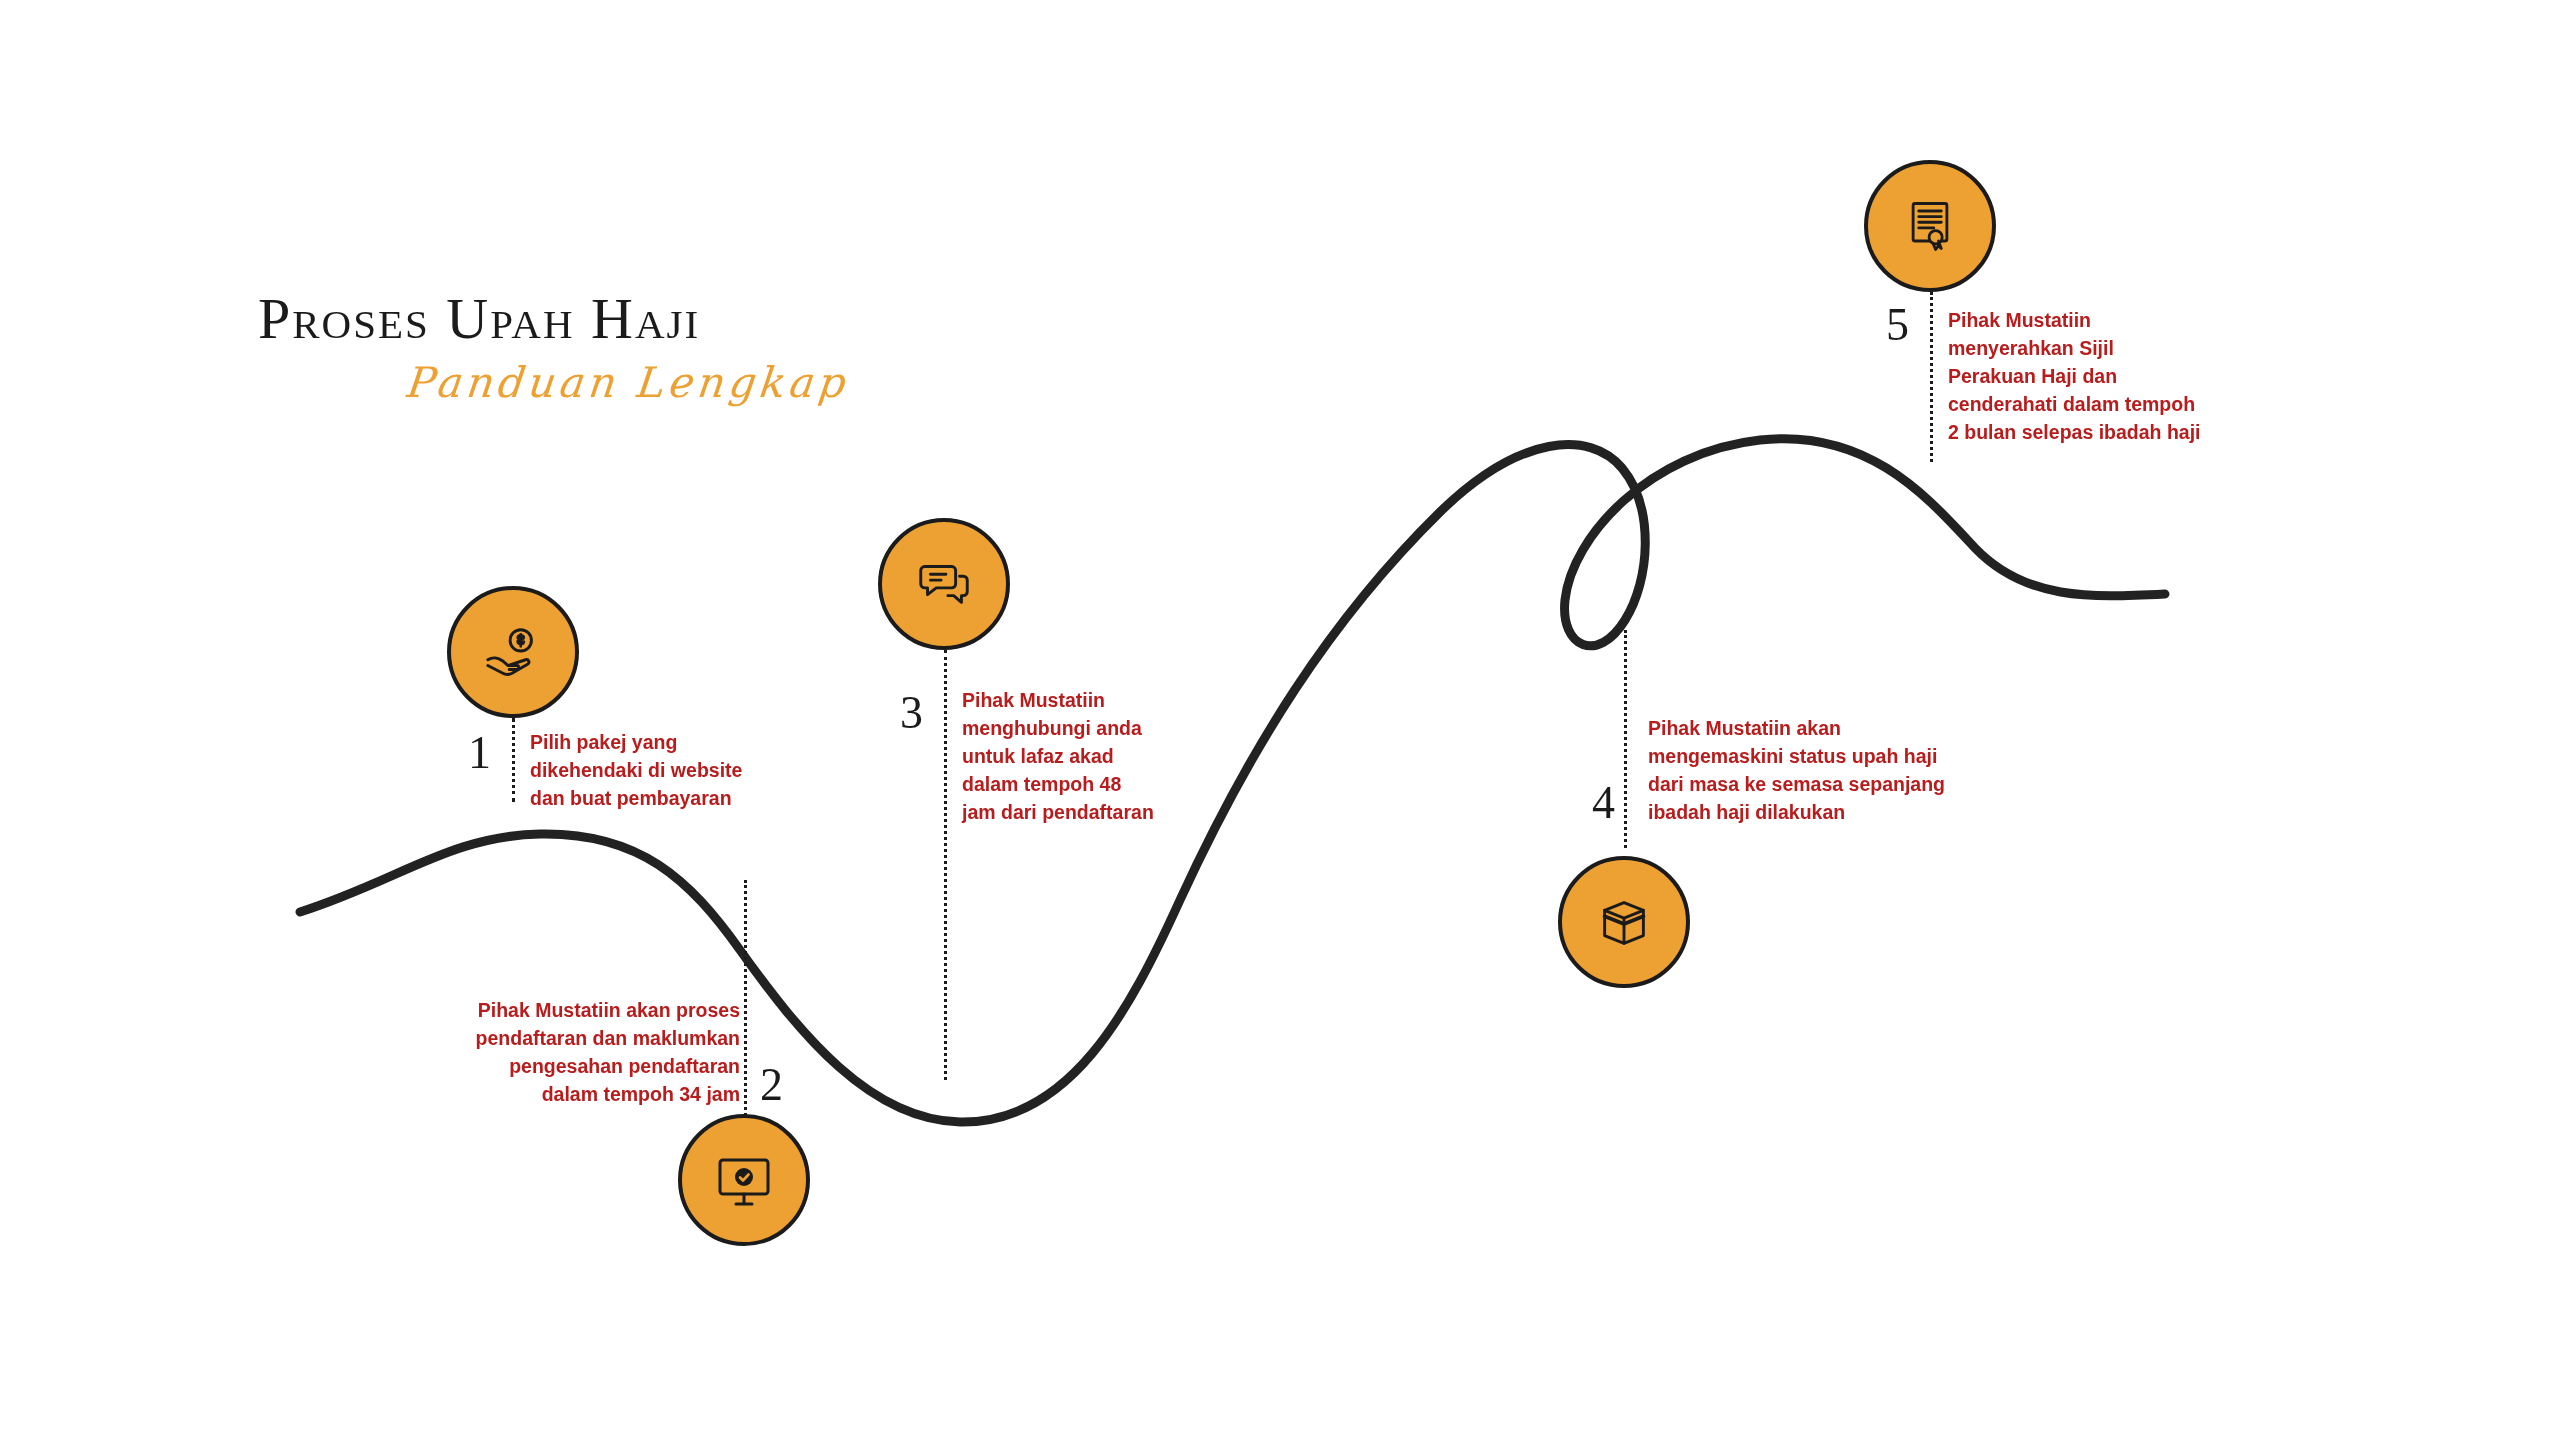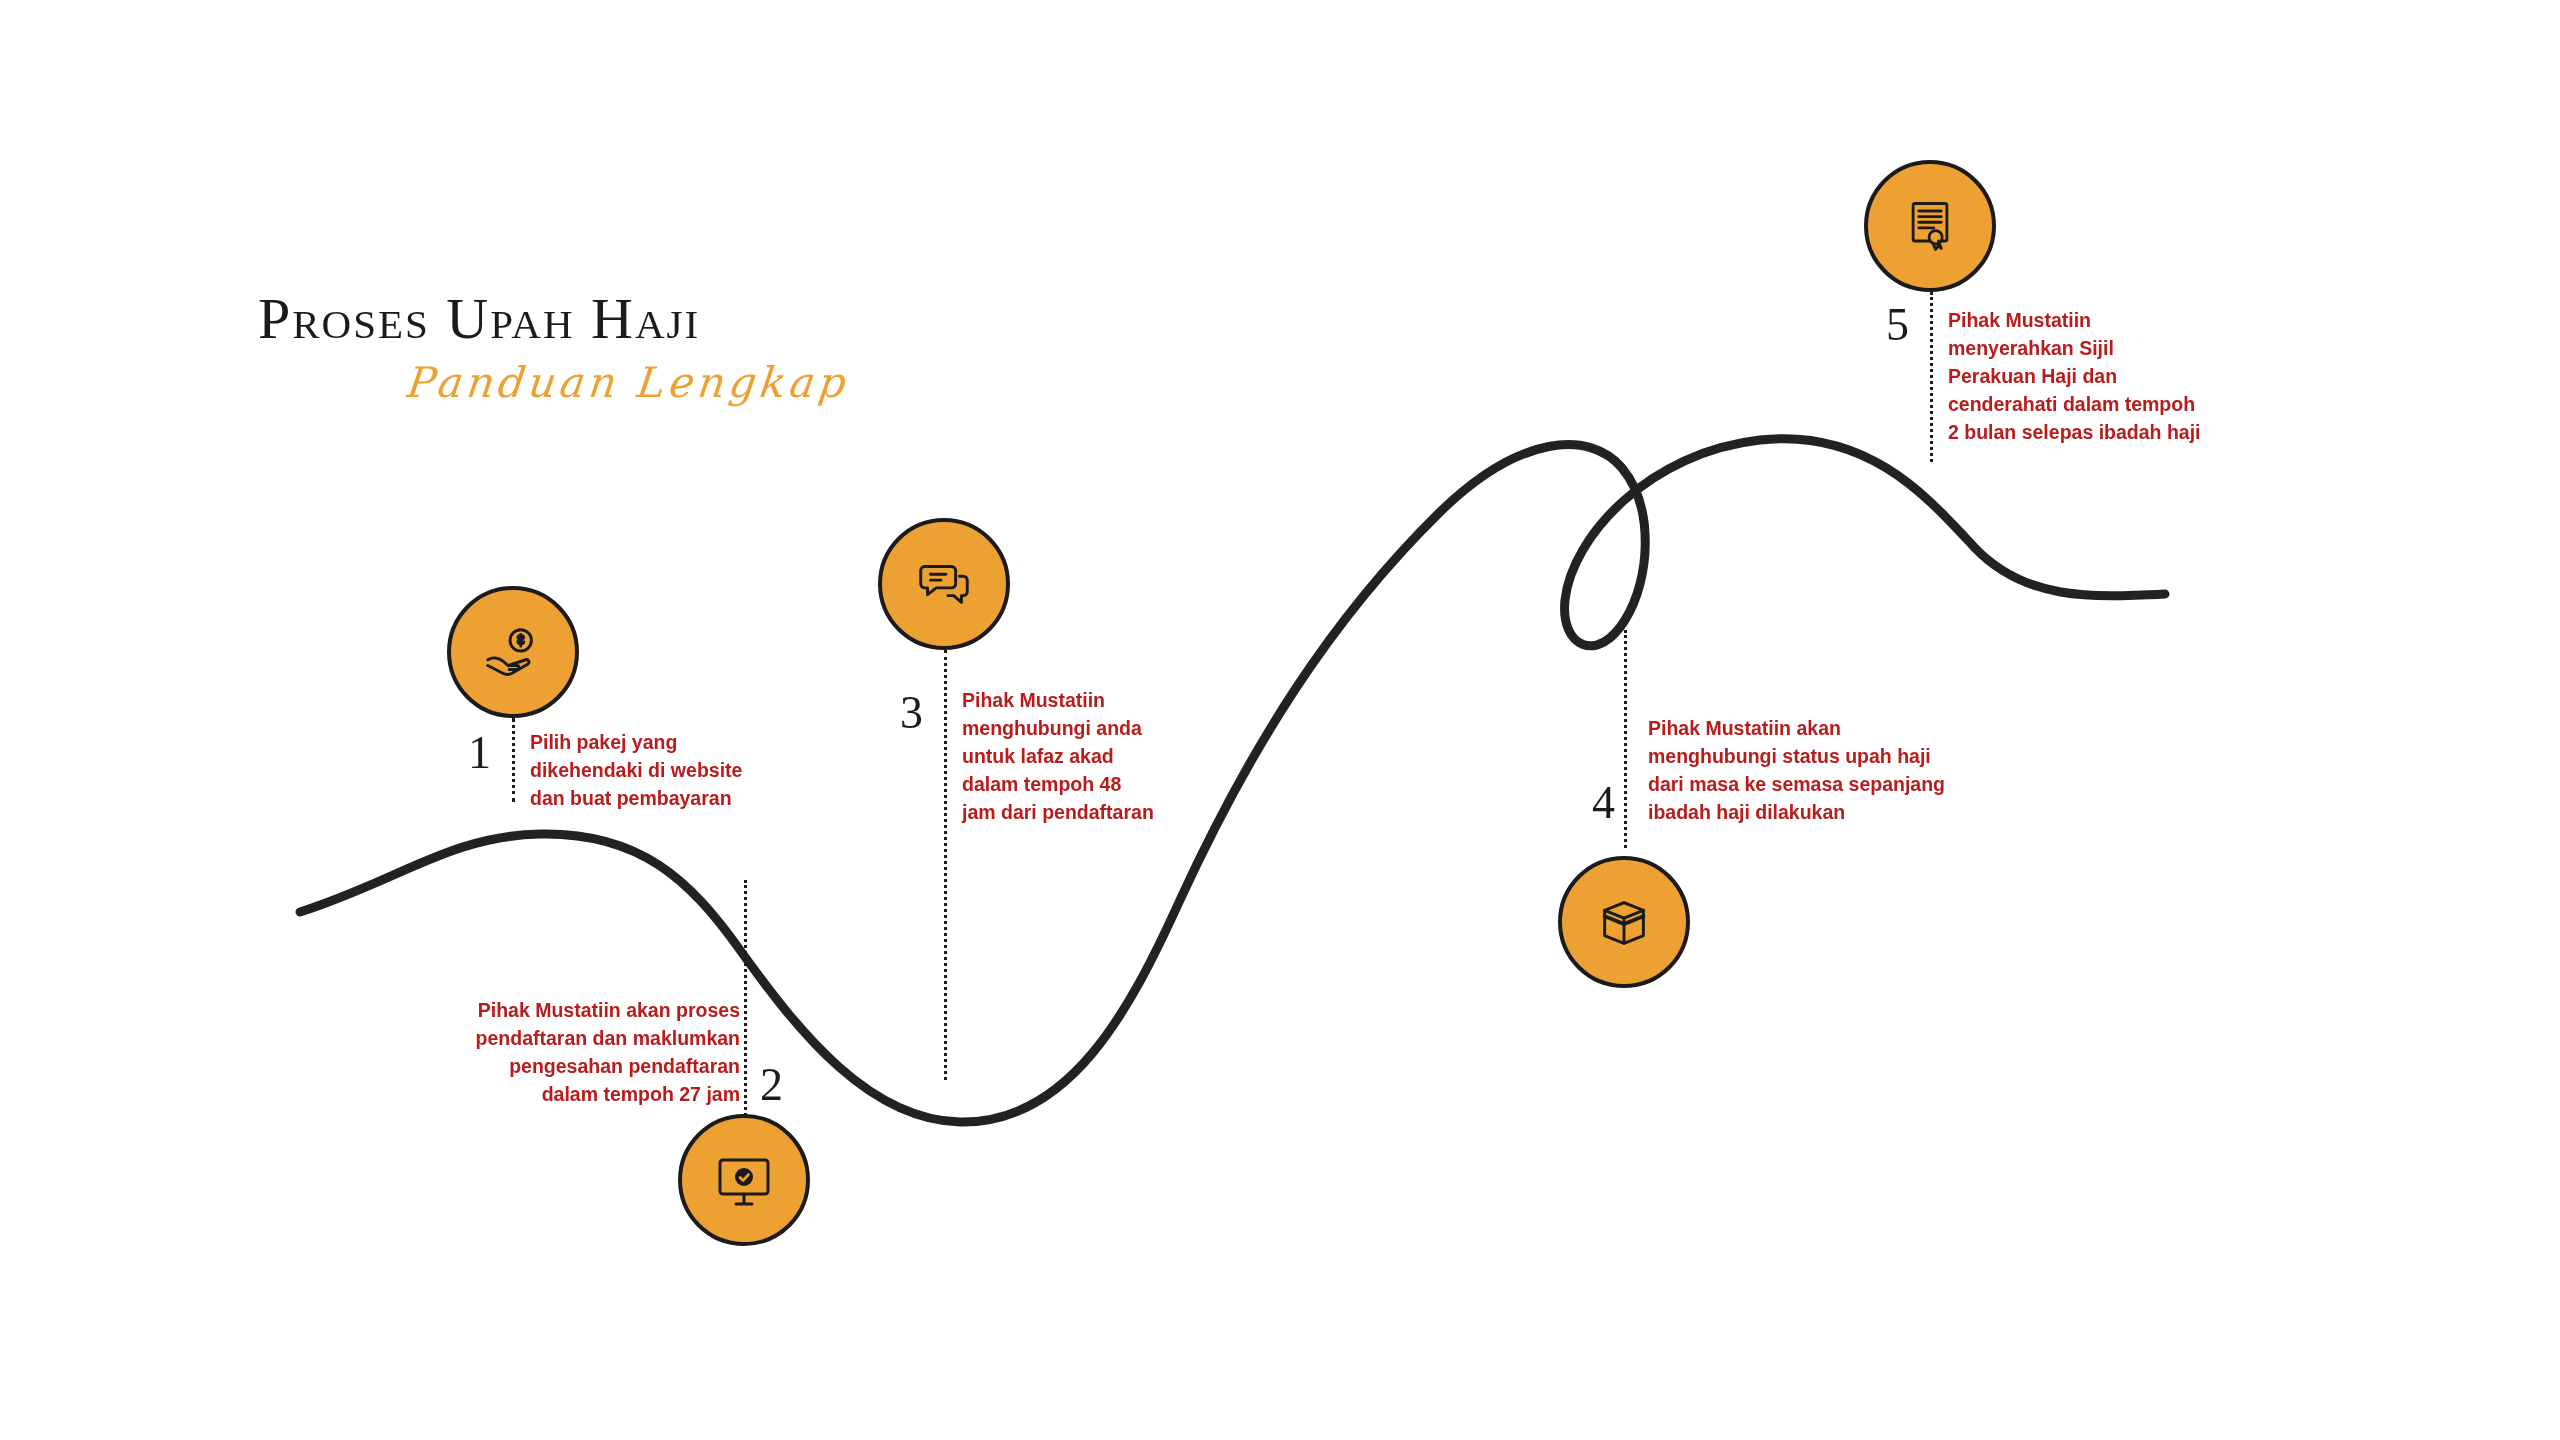--- a/index.html
+++ b/index.html
@@ -149,21 +149,21 @@
         <path d="M24 56h16M32 46v10"></path>
         <circle cx="32" cy="29" r="9" fill="#1b1b1b" stroke="none"></circle>
         <path d="M28 29.5l3 3 5.5-6" stroke="#eda132" stroke-width="2.6"></path>
       </svg>
     </span>
   </div>
   <div class="step-number" style="left:760px; top:1062px;">2</div>
   <div class="step-text left" style="left:380px; top:996px; width:360px;">Pihak Mustatiin akan proses
 pendaftaran dan maklumkan
 pengesahan pendaftaran
-dalam tempoh 27 jam</div>
+dalam tempoh 34 jam</div>
 
   <div class="connector" style="left:944px; top:650px; height:430px;"></div>
   <div class="node" style="left:878px; top:518px;">
     <span>
       <svg width="62" height="62" viewBox="0 0 64 64" stroke="#1b1b1b" stroke-width="3" fill="none" stroke-linecap="round" stroke-linejoin="round">
         <path d="M12 14h28a4 4 0 0 1 4 4v14a4 4 0 0 1-4 4H24l-9 7v-7h-3a4 4 0 0 1-4-4V18a4 4 0 0 1 4-4z"></path>
         <path d="M18 22h16M18 28h11"></path>
         <path d="M48 24h4a4 4 0 0 1 4 4v12a4 4 0 0 1-4 4h-2v7l-8-7h-6"></path>
       </svg>
     </span>
@@ -180,21 +180,21 @@
     <span>
       <svg width="62" height="62" viewBox="0 0 64 64" stroke="#1b1b1b" stroke-width="3" fill="none" stroke-linecap="round" stroke-linejoin="round">
         <path d="M12 20l20-8 20 8v26l-20 8-20-8z"></path>
         <path d="M12 20l20 8 20-8M32 28v26"></path>
         <path d="M12 26l20 8 20-8" stroke-width="4"></path>
       </svg>
     </span>
   </div>
   <div class="step-number" style="left:1592px; top:780px;">4</div>
   <div class="step-text right" style="left:1648px; top:714px; width:340px;">Pihak Mustatiin akan
-menghubungi status upah haji
+mengemaskini status upah haji
 dari masa ke semasa sepanjang
 ibadah haji dilakukan</div>
 
   <div class="connector" style="left:1930px; top:292px; height:170px;"></div>
   <div class="node" style="left:1864px; top:160px;">
     <span>
       <svg width="60" height="60" viewBox="0 0 64 64" stroke="#1b1b1b" stroke-width="3" fill="none" stroke-linecap="round" stroke-linejoin="round">
         <rect x="14" y="8" width="36" height="40" rx="2"></rect>
         <path d="M20 16h24M20 22h24M20 28h24M20 34h16"></path>
         <circle cx="38" cy="44" r="7" fill="#eda132"></circle>

